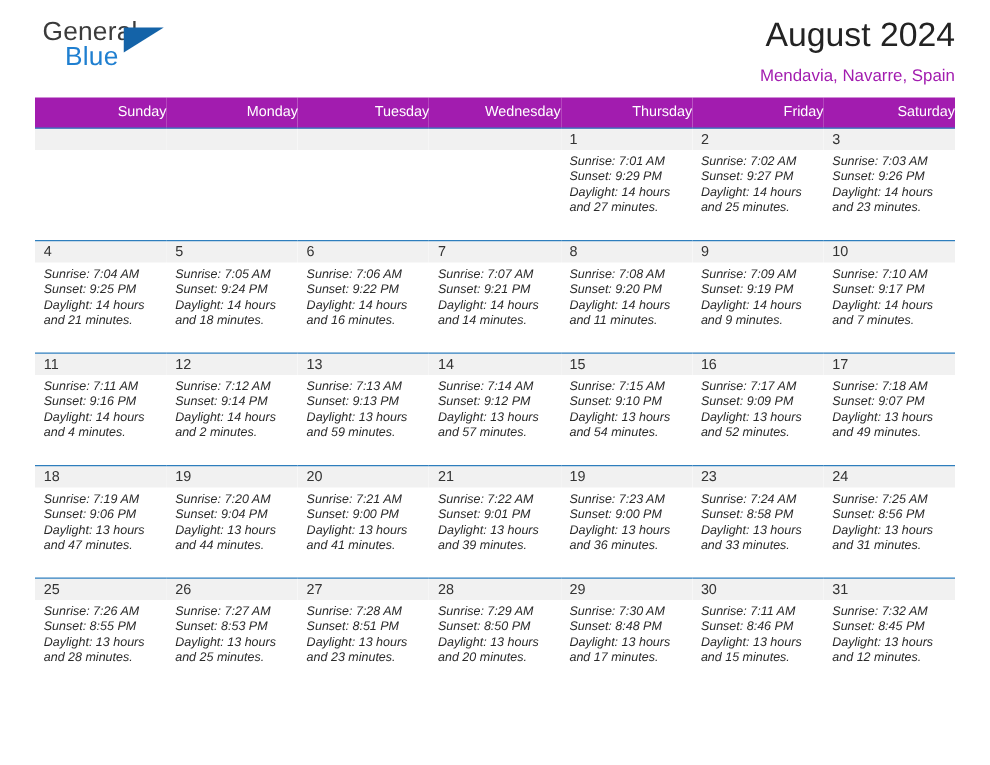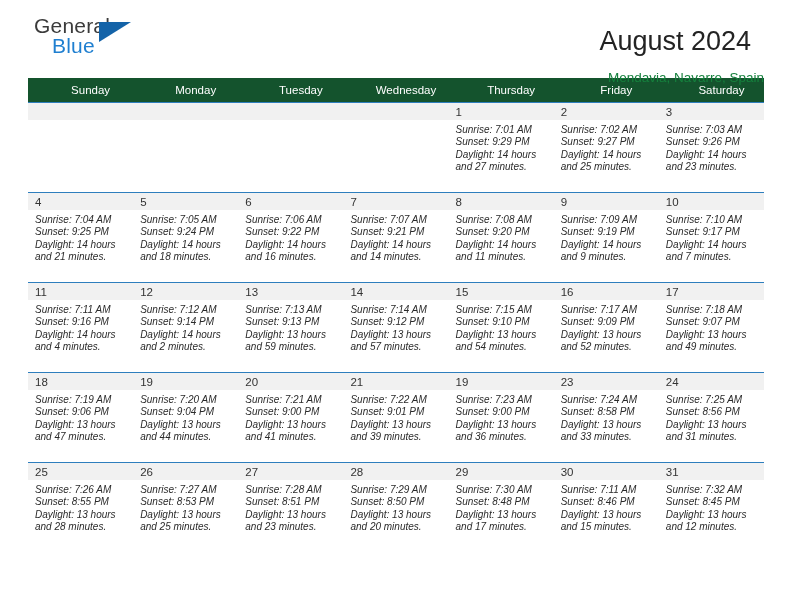--- a/index.html
+++ b/index.html
@@ -63,42 +63,42 @@
   }
   .titles {
     text-align: right;
     padding-top: 0px;
   }
   .cal-title {
     font-size: 27px;
     color: #232323;
     line-height: 32px;
     font-weight: normal;
-    margin: 13px;
+    margin: 0;
   }
   .cal-subtitle {
     font-size: 13.5px;
-    color: #15803d;
+    color: #a21caf;
     margin-top: 9px;
     line-height: 16px;
   }
 
   
   .calendar {
     margin-top: 6px;
     width: 736px;
     border-collapse: collapse;
     table-layout: fixed;
   }
   .calendar th {
-    background: #14532d;
+    background: #a21caf;
     color: #ffffff;
     font-size: 11.5px;
     font-weight: normal;
-    text-align: center;
+    text-align: right;
     padding: 6px 0 6px 20px;
     height: 20px;
     box-sizing: border-box;
   }
   .calendar td {
     vertical-align: top;
     width: 105px;
     height: 90px;
     border-top: 1.5px solid #2e7ebd;
     padding: 0;

